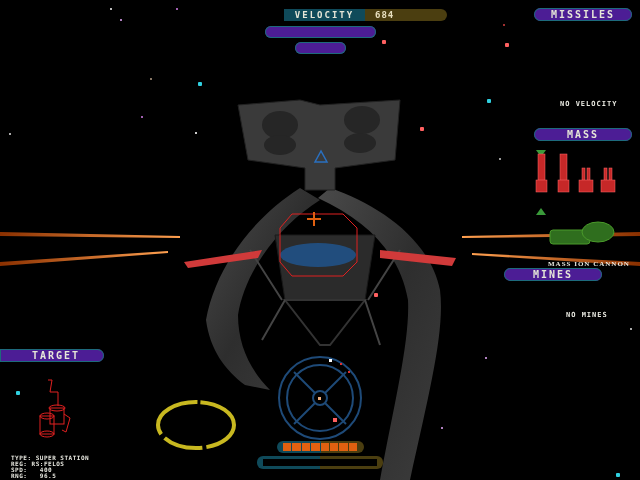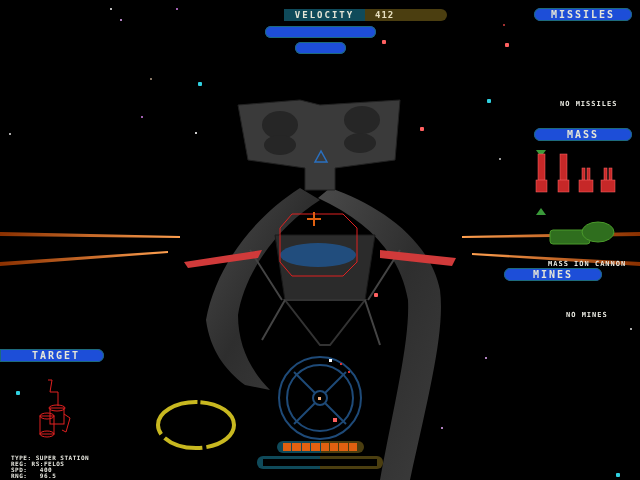--- a/index.html
+++ b/index.html
@@ -1,19 +1,19 @@
 <!DOCTYPE html>
 <html><head>
 <meta charset="utf-8">
 <style>
   html, body { margin:0; padding:0; background:#000; }
   body { width:640px; height:480px; position:relative; overflow:hidden; font-family:"DejaVu Sans Mono", monospace; }
   .abs { position:absolute; }
   .pill {
-    position:absolute; background:#1d4ed8; border-radius:7px;
+    position:absolute; background:#4c1d95; border-radius:7px;
     box-shadow: inset 0 0 0 1px #1d6a7c;
     color:#e6e6d8; font-size:10px; letter-spacing:2px; font-weight:bold;
     display:flex; align-items:center; justify-content:center;
   }
   .label-sm { position:absolute; color:#e8e8e0; font-size:7px; letter-spacing:1px; font-weight:bold; white-space:nowrap; }
   .star { position:absolute; width:2px; height:2px; }
   .star.big { width:4px; height:4px; border-radius:1px; }
   .vel-wrap { position:absolute; left:239px; top:9px; width:163px; height:12px; border-radius:6px; overflow:hidden; display:flex;padding-left:45px; }
   .vel-label { width:81px; background:#0f4a5a; color:#e6e6d8; font-size:9px; font-weight:bold; letter-spacing:2px; display:flex; align-items:center; justify-content:center; }
   .vel-value { flex:1; background:#4b3e10; color:#e8e0c0; font-size:9px; font-weight:bold; letter-spacing:1px; display:flex; align-items:center; padding-left:10px; }
@@ -110,27 +110,27 @@
   <rect x="340" y="363" width="2" height="2" fill="#e03030"></rect>
   <rect x="348" y="371" width="2" height="2" fill="#e03030"></rect>
   <rect x="318" y="397" width="3" height="3" fill="#f0b080"></rect>
   <rect x="333" y="418" width="4" height="4" fill="#ff6060"></rect>
 
   <ellipse cx="196" cy="425" rx="38" ry="23" fill="none" stroke="#c8b820" stroke-width="4" stroke-dasharray="38 4 40 5 60 3 90 4"></ellipse>
 </svg>
 
 <div class="vel-wrap">
   <div class="vel-label">VELOCITY</div>
-  <div class="vel-value">412</div>
+  <div class="vel-value">684</div>
 </div>
 <div class="pill" style="left:265px;top:26px;width:111px;height:12px;"></div>
 <div class="pill" style="left:295px;top:42px;width:51px;height:12px;"></div>
 
 <div class="pill" style="left:534px;top:8px;width:98px;height:13px;">MISSILES</div>
-<div class="label-sm" style="left:560px;top:100px;">NO MISSILES</div>
+<div class="label-sm" style="left:560px;top:100px;">NO VELOCITY</div>
 
 <div class="pill" style="left:534px;top:128px;width:98px;height:13px;">MASS</div>
 <div class="abs" style="left:536px;top:143px;width:10px;height:8px;">
   <svg width="10" height="8">
       <polygon points="0,0 10,0 5,7" fill="#3a9a3a"></polygon>
     </svg>
 </div>
 <div class="abs" style="left:536px;top:201px;width:10px;height:8px;">
   <svg width="10" height="8">
       <polygon points="5,0 10,7 0,7" fill="#3a9a3a"></polygon>
@@ -148,21 +148,21 @@
     <rect x="74" y="18" width="3" height="14"></rect>
       <rect x="79" y="18" width="3" height="14"></rect>
     <rect x="71" y="30" width="14" height="12"></rect>
   </g>
 </svg>
 
 <svg class="abs" style="left:548px;top:220px;" width="70" height="28">
   <rect x="2" y="10" width="40" height="14" rx="3" fill="#2f6e1e" stroke="#4a9a2a"></rect>
   <ellipse cx="50" cy="12" rx="16" ry="10" fill="#2f6e1e" stroke="#4a9a2a"></ellipse>
 </svg>
-<div class="label-sm" style="left:548px;top:260px;">MASS ION CANNON</div>
+<div class="label-sm" style="left:548px;top:260px;font-family:Liberation Serif, serif;">MASS ION CANNON</div>
 
 <div class="pill" style="left:504px;top:268px;width:98px;height:13px;">MINES</div>
 <div class="label-sm" style="left:566px;top:311px;">NO MINES</div>
 
 <div class="pill" style="left:0;top:349px;width:96px;height:13px;border-radius:0 7px 7px 0;padding-left:8px;">TARGET</div>
 <svg class="abs" style="left:36px;top:378px;" width="40" height="60">
   <g fill="none" stroke="#e02020" stroke-width="1">
     <polyline points="12,2 16,2 14,14 22,14 22,28"></polyline>
     <rect x="14" y="30" width="14" height="16"></rect>
     <ellipse cx="21" cy="30" rx="8" ry="3"></ellipse>

